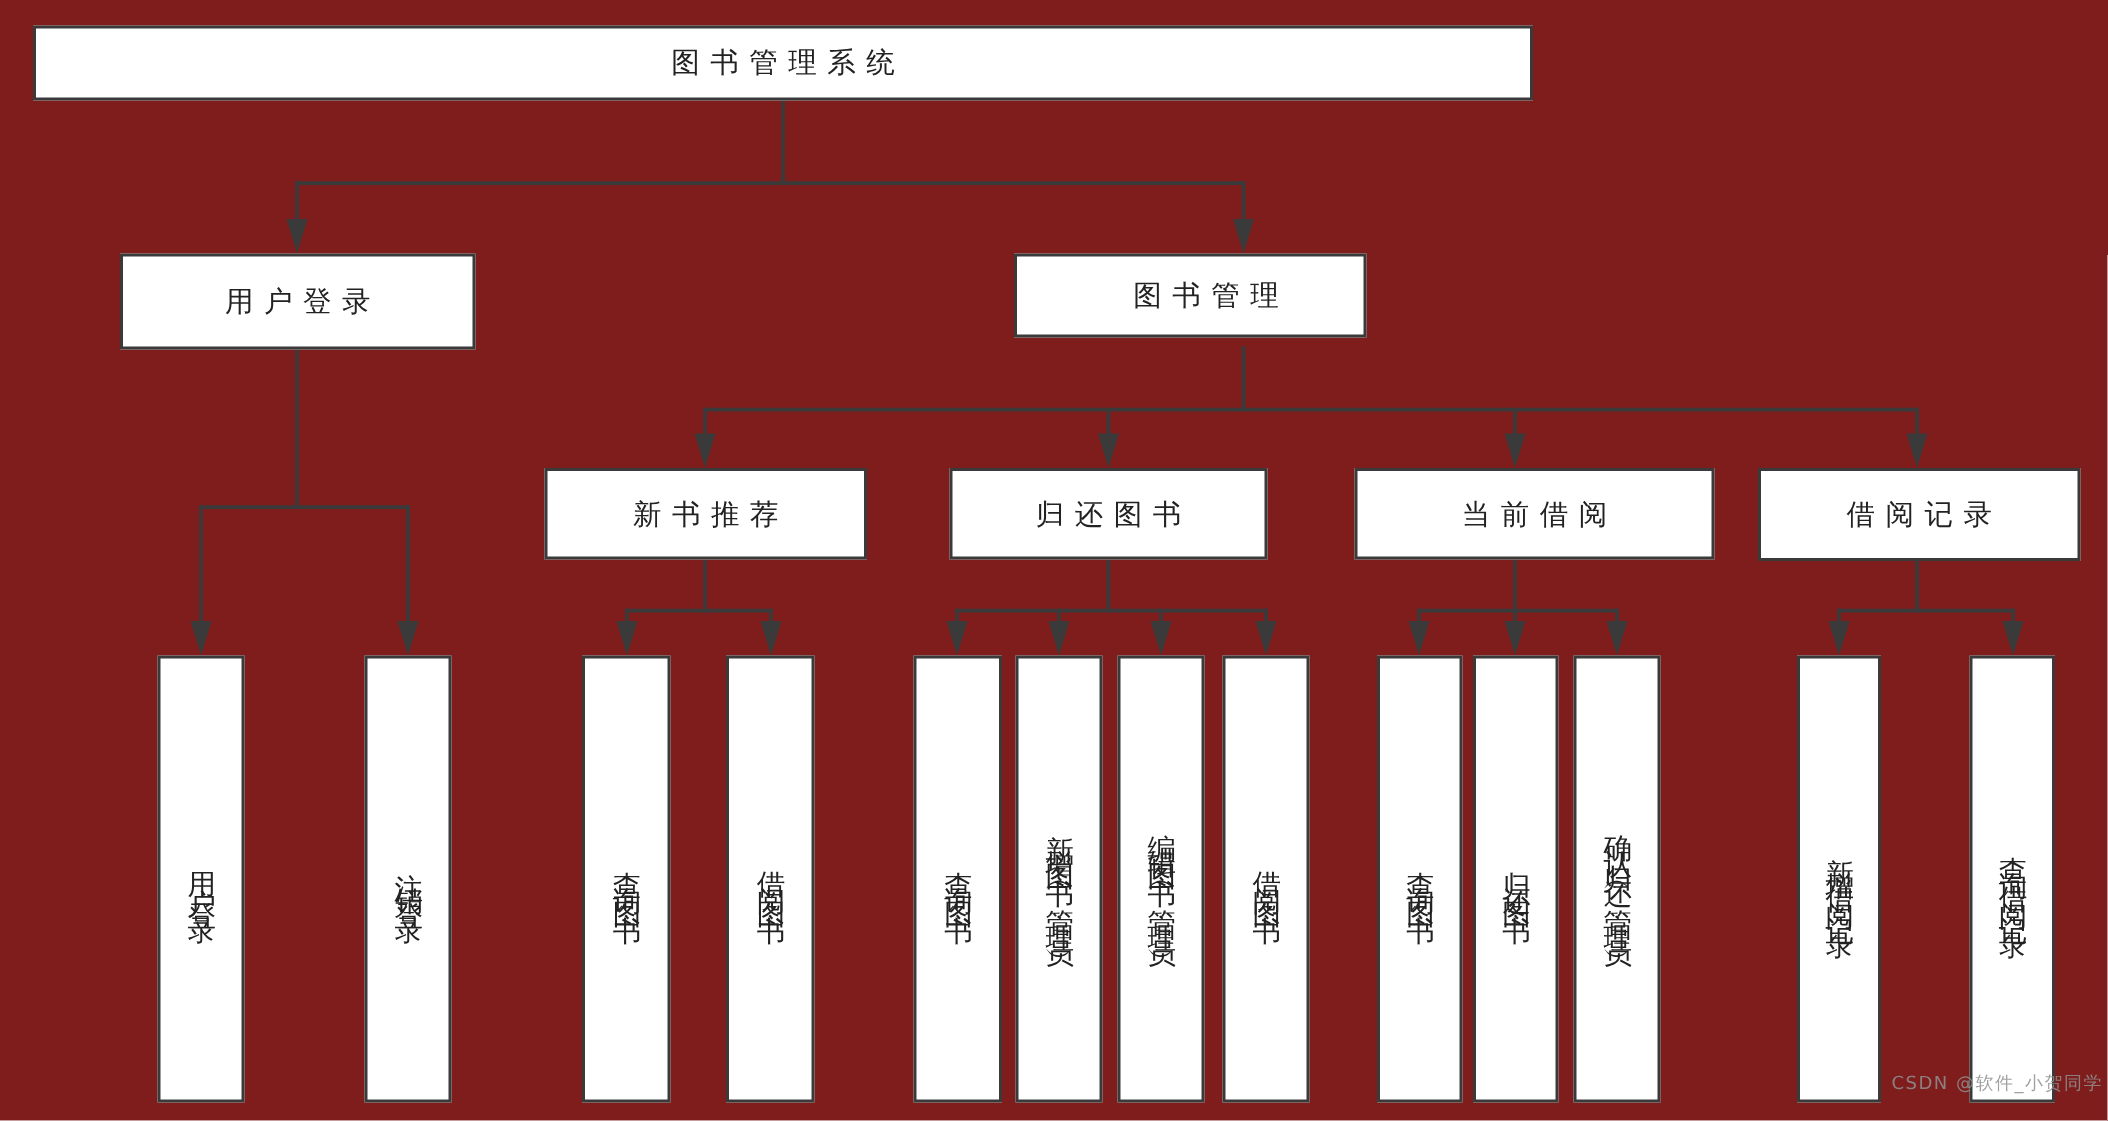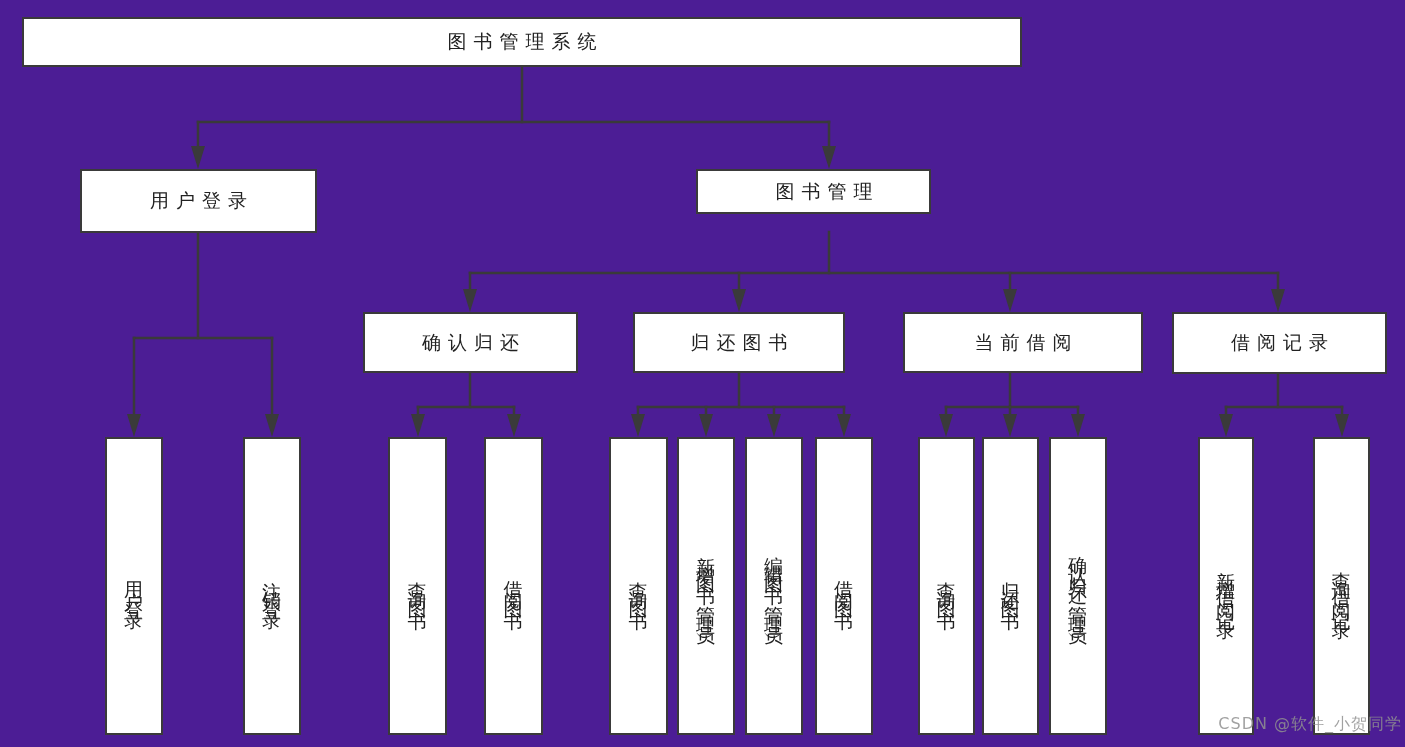--- a/index.html
+++ b/index.html
@@ -4,21 +4,21 @@
 <style>
   html, body {
     margin: 0;
     padding: 0;
     background: #ffffff;
   }
   #canvas {
     position: relative;
     width: 1405px;
     height: 747px;
-    background: #4c1d95;
+    background: #7f1d1d;
     font-family: "DejaVu Sans", sans-serif;
     overflow: hidden;
   }
   #connectors {
     position: absolute;
     left: 0;
     top: 0;
     z-index: 0;
   }
   .box {
@@ -45,21 +45,21 @@
     letter-spacing: 10px;
     line-height: 1;
     white-space: nowrap;
   }
   #watermark {
     position: absolute;
     left: 1150px;
     top: 714px;
     width: 252px;
     text-align: right;
-    font-size: 16px;
+    font-size: 12px;
     letter-spacing: 1px;
     color: rgba(145, 145, 145, 0.85);
     z-index: 5;
     white-space: nowrap;
   }
 </style>
 </head>
 <body>
 
 <div id="canvas">
@@ -133,23 +133,23 @@
       <polygon points="1071,414 1085,414 1078,437"></polygon>
 
       <polygon points="1219,414 1233,414 1226,437"></polygon>
       <polygon points="1335,414 1349,414 1342,437"></polygon>
     </g>
   </svg>
 
   <div class="box hbox" style="left:22px; top:17px; width:1000px; height:50px;">图书管理系统</div>
 
   <div class="box hbox" style="left:80px; top:169px; width:237px; height:64px;">用户登录</div>
-  <div class="box hbox" style="left:696px; top:169px; width:235px; height:45px;padding-left:21px;">图书管理</div>
+  <div class="box hbox" style="left:676px; top:169px; width:235px; height:56px;padding-left:21px;">图书管理</div>
 
-  <div class="box hbox" style="left:363px; top:312px; width:215px; height:61px;">确认归还</div>
+  <div class="box hbox" style="left:363px; top:312px; width:215px; height:61px;">新书推荐</div>
   <div class="box hbox" style="left:633px; top:312px; width:212px; height:61px;">归还图书</div>
   <div class="box hbox" style="left:903px; top:312px; width:240px; height:61px;">当前借阅</div>
   <div class="box hbox" style="left:1172px; top:312px; width:215px; height:62px;">借阅记录</div>
 
   <div class="box vbox" style="left:105px; top:437px; width:58px; height:298px;">用户登录</div>
   <div class="box vbox" style="left:243px; top:437px; width:58px; height:298px;">注销登录</div>
 
   <div class="box vbox" style="left:388px; top:437px; width:59px; height:298px;">查询图书</div>
   <div class="box vbox" style="left:484px; top:437px; width:59px; height:298px;">借阅图书</div>
 

